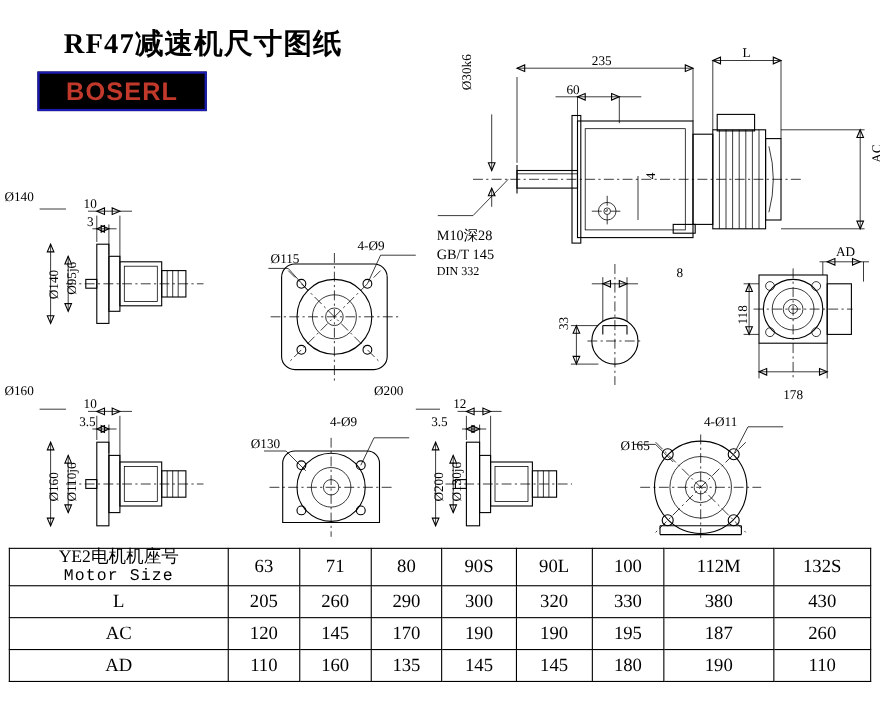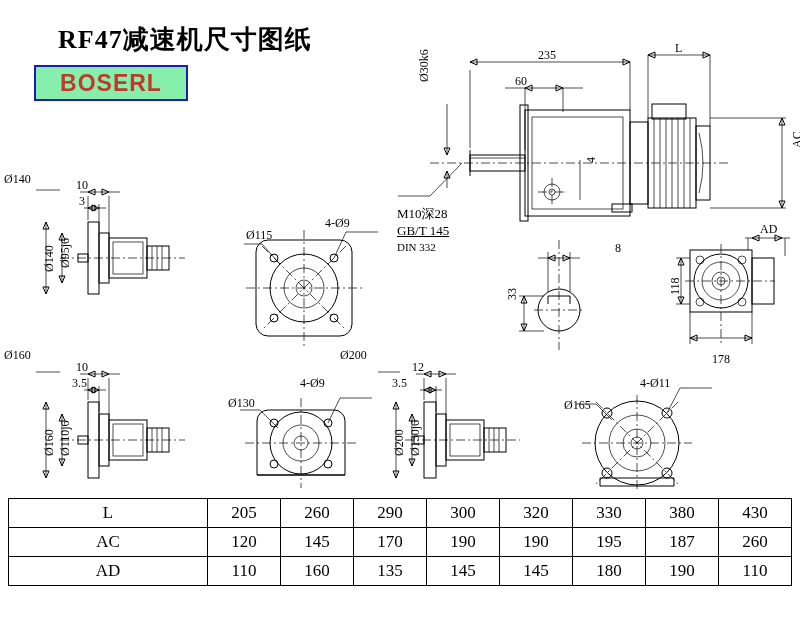--- a/index.html
+++ b/index.html
@@ -17,21 +17,21 @@
   .title{
     position:absolute;left:58px;top:22px;
     font-family:"Liberation Serif", serif;
     font-size:26px;font-weight:bold;letter-spacing:1px;
     white-space:nowrap;
   }
   .logo{
     position:absolute;left:34px;top:65px;
     width:150px;height:32px;
     border:2px solid #1b1bb3;
-    background:#86efac;
+    background:#000000;
     display:flex;align-items:center;justify-content:center;
   }
   .logo span{
     color:#c0392b;font-family:"Liberation Sans", sans-serif;
     font-weight:bold;font-size:23px;letter-spacing:1px;
   }
 
   
   .lbl{
     position:absolute;
@@ -349,21 +349,21 @@
     <line class="dim" x1="596" y1="404" x2="576" y2="404"></line>
   </svg>
 
   <div class="lbl" style="left:417px;top:82px;transform:rotate(-90deg);transform-origin:left top;">Ø30k6</div>
   <div class="lbl" style="left:538px;top:48px;">235</div>
   <div class="lbl" style="left:515px;top:74px;text-align:center;">60</div>
   <div class="lbl" style="left:675px;top:41px;">L</div>
   <div class="lbl" style="left:790px;top:148px;transform:rotate(-90deg);transform-origin:left top;">AC</div>
   <div class="lbl" style="left:584px;top:163px;transform:rotate(-90deg);transform-origin:left top;">4</div>
   <div class="lbl" style="left:397px;top:205px;font-size:13px;font-family:Liberation Serif, serif;">M10深28</div>
-  <div class="lbl" style="left:397px;top:223px;font-size:13px;text-decoration:underline;">GB/T 145</div>
+  <div class="lbl" style="left:397px;top:223px;font-size:13px;">GB/T 145</div>
   <div class="lbl" style="left:397px;top:241px;font-size:11px;">DIN 332</div>
   <div class="lbl" style="left:615px;top:241px;">8</div>
   <div class="lbl" style="left:505px;top:300px;transform:rotate(-90deg);transform-origin:left top;">33</div>
   <div class="lbl" style="left:760px;top:222px;">AD</div>
   <div class="lbl" style="left:668px;top:295px;transform:rotate(-90deg);transform-origin:left top;">118</div>
   <div class="lbl" style="left:712px;top:352px;">178</div>
 
   <div class="lbl" style="left:4px;top:172px;">Ø140</div>
   <div class="lbl" style="left:76px;top:178px;">10</div>
   <div class="lbl" style="left:79px;top:194px;">3</div>
@@ -386,20 +386,34 @@
   <div class="lbl" style="left:412px;top:360px;">12</div>
   <div class="lbl" style="left:392px;top:376px;">3.5</div>
   <div class="lbl" style="left:392px;top:456px;transform:rotate(-90deg);transform-origin:left top;">Ø200</div>
   <div class="lbl" style="left:408px;top:456px;transform:rotate(-90deg);transform-origin:left top;">Ø130j6</div>
 
   <div class="lbl" style="left:564px;top:398px;">Ø165</div>
   <div class="lbl" style="left:640px;top:376px;">4-Ø11</div>
 
   <table class="tbl">
     <tbody>
+      <tr>
+        <td class="rowhdr hdr2">
+          <div class="cn">YE2电机机座号</div>
+          <div class="mono">Motor Size</div>
+        </td>
+        <td>63</td>
+        <td>71</td>
+        <td>80</td>
+        <td>90S</td>
+        <td>90L</td>
+        <td>100</td>
+        <td>112M</td>
+        <td>132S</td>
+      </tr>
       <tr>
         <td class="rowhdr">L</td>
         <td>205</td>
         <td>260</td>
         <td>290</td>
         <td>300</td>
         <td>320</td>
         <td>330</td>
         <td>380</td>
         <td>430</td>

